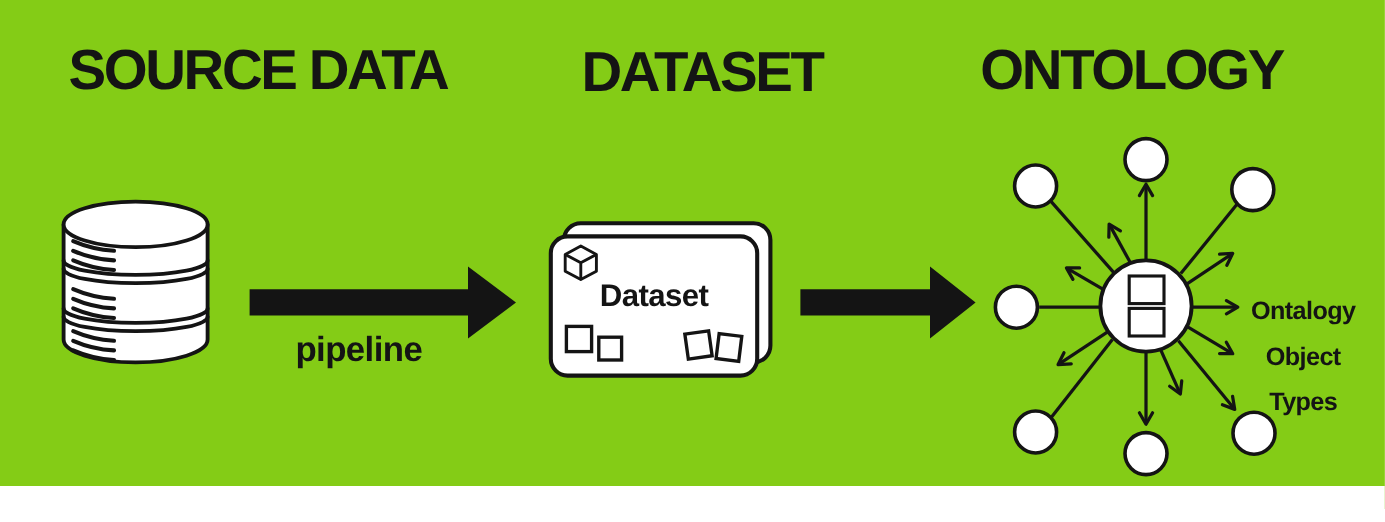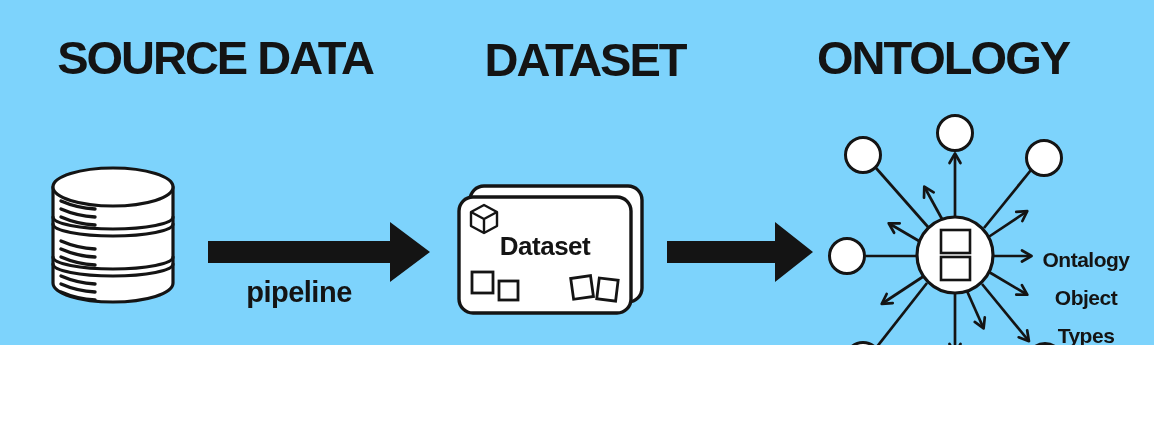--- a/index.html
+++ b/index.html
@@ -1,19 +1,19 @@
 <!DOCTYPE html>
 <html><head>
 <meta charset="utf-8">
 <style>
   html,body{margin:0;padding:0;}
   #stage{
     position:relative;
-    width:1154px;height:345px;
-    background:#7dd3fc;
+    width:1154px;height:405px;
+    background:#84cc16;
     overflow:hidden;
     font-family:"Liberation Sans", sans-serif;
     color:#141414;
   }
   .abs{position:absolute;}
   .hdr{
     font-weight:bold;
     font-size:47px;
     letter-spacing:-2px;
     text-align:center;

